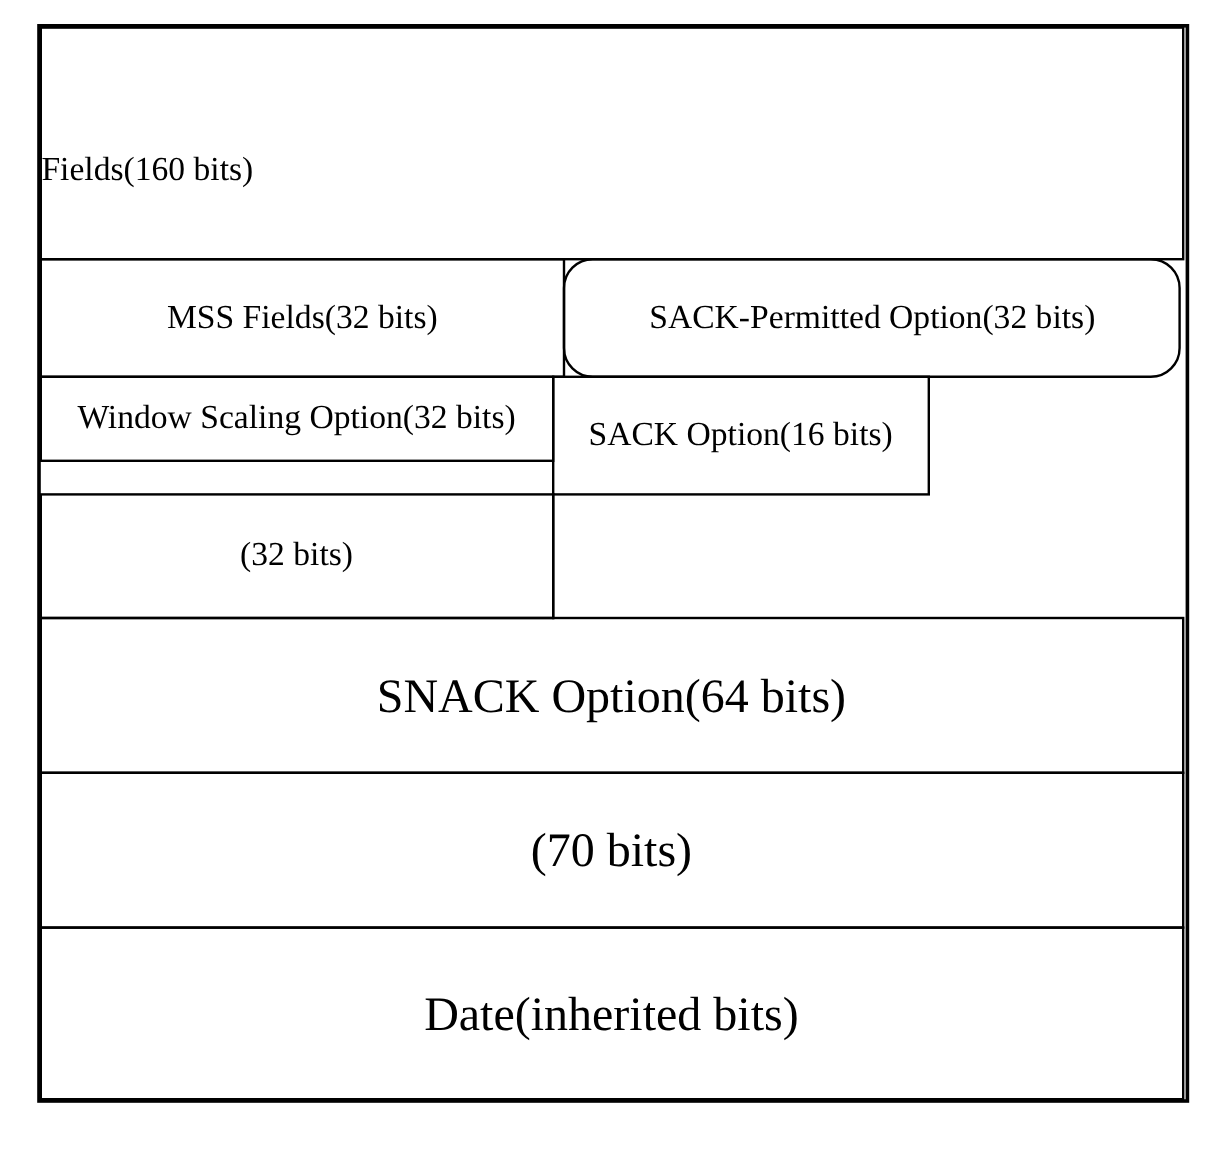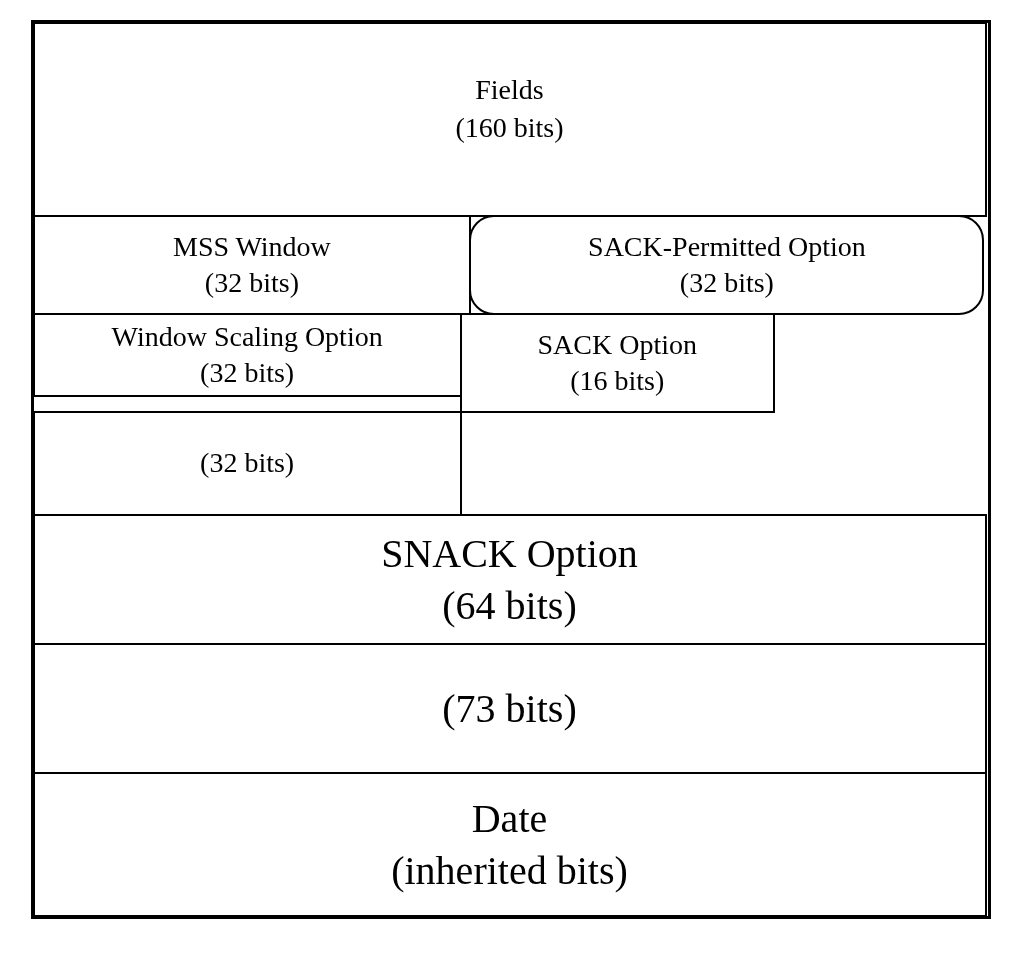--- a/index.html
+++ b/index.html
@@ -22,21 +22,21 @@
       flex-direction: column;
     }
     .row {
       display: flex;
       width: 100%;
       position: relative;
     }
     .cell {
       border: 2px solid #000;
       display: flex;
-      flex-direction: column;
+      flex-direction: row;
       justify-content: center;
       align-items: center;
       text-align: center;
       font-size: 28px;
       line-height: 1.3;
       margin: -1px;
     }
     .cell.no-border {
       border: none;
       margin: 0;
@@ -55,21 +55,21 @@
     }
     .row-mss-sack .cell:first-child {
       width: 46%;
     }
     .row-mss-sack .cell:last-child {
       width: 54%;
       border-radius: 25px;
     }
     .row-wscale-sackopt .cell:first-child {
       width: 45%;
-      height: 84px;
+      height: 72px;
       align-items: center;
     }
     .row-wscale-sackopt .cell:nth-child(2) {
       width: 33%;
       height: 100px;
     }
     .row-wscale-sackopt .cell:last-child {
       width: 22%;
       border: none;
     }
@@ -105,21 +105,21 @@
 
   <div class="row row-fields">
     <div class="cell">
       <span class="label-line">Fields</span>
       <span class="label-line">(160 bits)</span>
     </div>
   </div>
 
   <div class="row row-mss-sack">
     <div class="cell">
-      <span class="label-line">MSS Window</span>
+      <span class="label-line">MSS Fields</span>
       <span class="label-line">(32 bits)</span>
     </div>
     <div class="cell">
       <span class="label-line">SACK-Permitted Option</span>
       <span class="label-line">(32 bits)</span>
     </div>
   </div>
 
   <div class="row row-wscale-sackopt">
     <div class="cell">
@@ -142,21 +142,21 @@
 
   <div class="row row-snack">
     <div class="cell">
       <span class="label-line">SNACK Option</span>
       <span class="label-line">(64 bits)</span>
     </div>
   </div>
 
   <div class="row row-timestamp">
     <div class="cell">
-      <span class="label-line">(73 bits)</span>
+      <span class="label-line">(70 bits)</span>
     </div>
   </div>
 
   <div class="row row-date">
     <div class="cell">
       <span class="label-line">Date</span>
       <span class="label-line">(inherited bits)</span>
     </div>
   </div>
 

